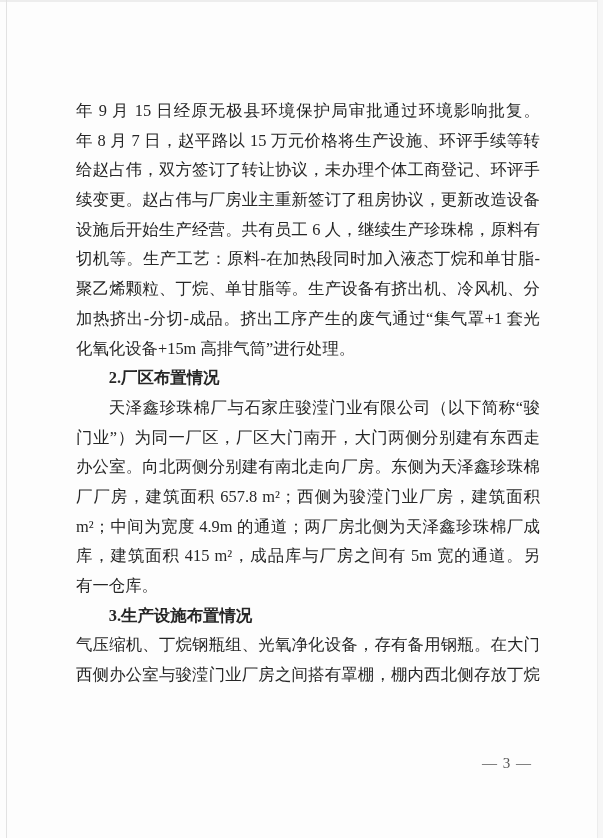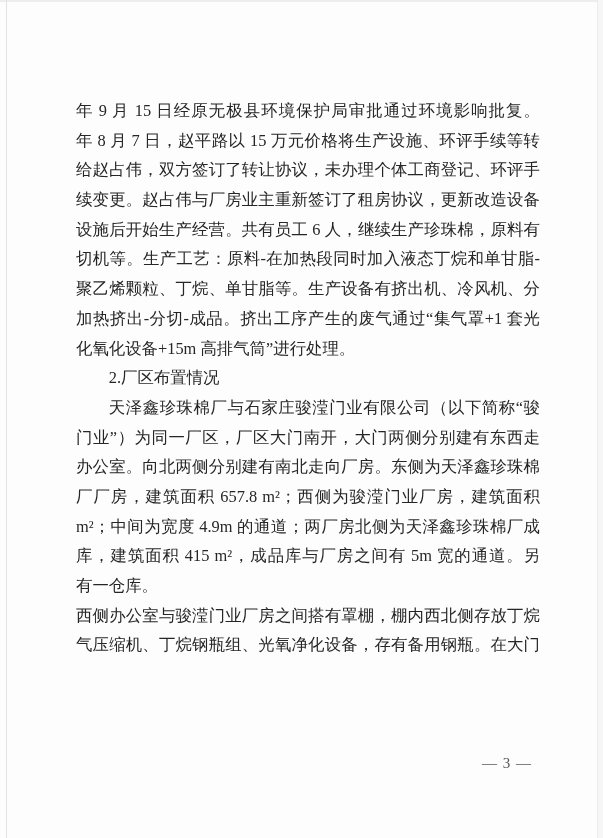--- a/index.html
+++ b/index.html
@@ -38,21 +38,21 @@
     font-size: 16.4px;
   }
   .ln {
     height: 29.7px;
     line-height: 29.7px;
     overflow: hidden;
     text-align: justify;
   }
   .j { text-align-last: justify; }
   .ind { text-indent: 2em; }
-  .h { font-weight: normal; text-indent: 2em; }
+  .h { font-weight: bold; text-indent: 2em; }
   .pageno {
     position: absolute;
     left: 76px;
     top: 752px;
     width: 456px;
     text-align: right;
     font-size: 15px;
     line-height: 22px;
     color: #555555;
     letter-spacing: 1px;
@@ -77,18 +77,19 @@
     <div class="ln j">加热挤出-分切-成品。挤出工序产生的废气通过“集气罩+1 套光催</div>
     <div class="ln">化氧化设备+15m 高排气筒”进行处理。</div>
     <div class="ln h">2.厂区布置情况</div>
     <div class="ln j ind">天泽鑫珍珠棉厂与石家庄骏滢门业有限公司（以下简称“骏滢</div>
     <div class="ln j">门业”）为同一厂区，厂区大门南开，大门两侧分别建有东西走向</div>
     <div class="ln j">办公室。向北两侧分别建有南北走向厂房。东侧为天泽鑫珍珠棉</div>
     <div class="ln j">厂厂房，建筑面积 657.8 m²；西侧为骏滢门业厂房，建筑面积 690</div>
     <div class="ln j">m²；中间为宽度 4.9m 的通道；两厂房北侧为天泽鑫珍珠棉厂成品</div>
     <div class="ln j">库，建筑面积 415 m²，成品库与厂房之间有 5m 宽的通道。另外，</div>
     <div class="ln">有一仓库。</div>
+    <div class="ln h">3.生产设施布置情况</div>
+    <div class="ln j">气压缩机、丁烷钢瓶组、光氧净化设备，存有备用钢瓶。在大门</div>
     <div class="ln j">西侧办公室与骏滢门业厂房之间搭有罩棚，棚内西北侧存放丁烷</div>
-    <div class="ln j">气压缩机、丁烷钢瓶组、光氧净化设备，存有备用钢瓶。在大门</div>
   </div>
 
   <div class="pageno">— 3 —</div>
 </div>
 
 </body></html>

